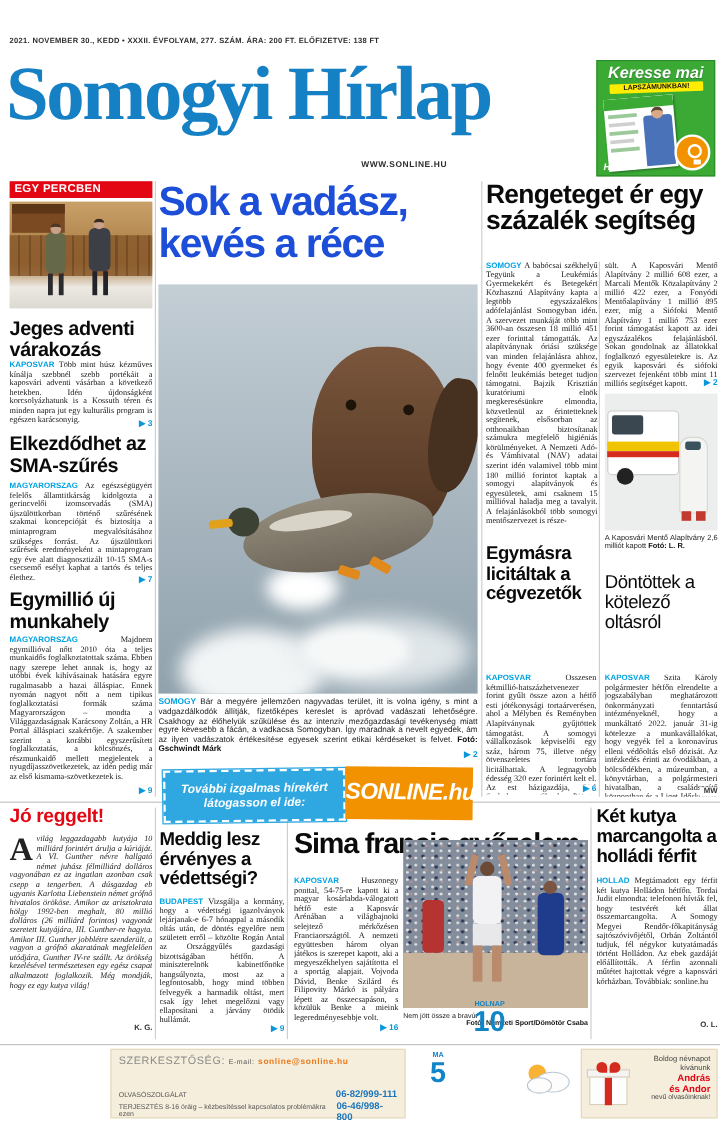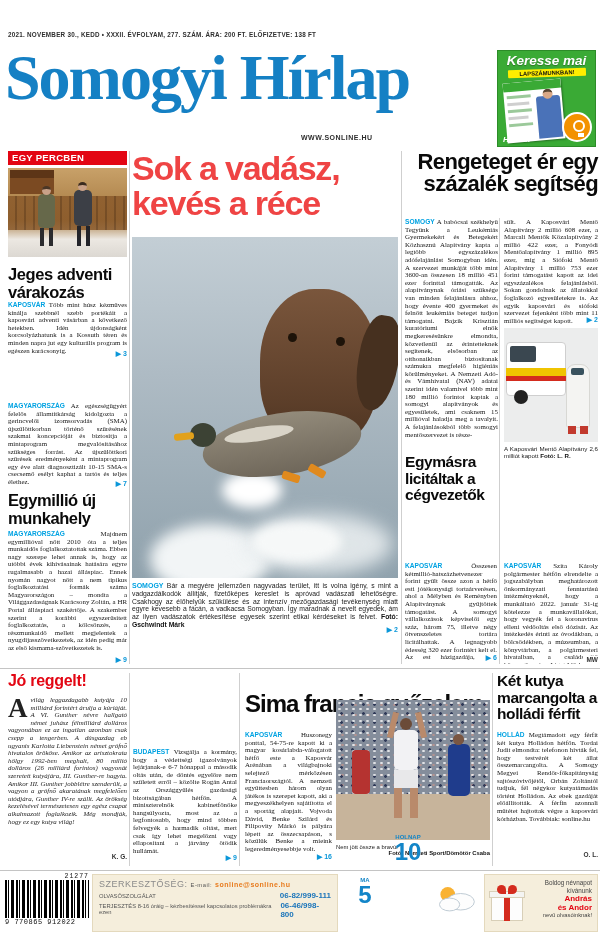--- a/index.html
+++ b/index.html
@@ -3,22 +3,22 @@
 <meta charset="utf-8">
 <style>
   * { margin:0; padding:0; box-sizing:border-box; }
   html,body { background:#e9e9e9; }
   .page { position:relative; width:600px; height:946px; background:#fff;
           font-family:"Liberation Sans",sans-serif; overflow:hidden; margin:0 auto;
           color:#111; }
   .abs { position:absolute; }
 
   
-  .h-xl { font-weight:bold; font-size:34px; line-height:35px; letter-spacing:-1.2px; color:#ef4444; }
-  .h-lg { font-weight:bold; font-size:22px; line-height:22px; letter-spacing:-0.6px; color:#0a0a0a;text-align:right; }
+  .h-xl { font-weight:bold; font-size:34px; line-height:35px; letter-spacing:-1.2px; color:#1d4ed8; }
+  .h-lg { font-weight:bold; font-size:22px; line-height:22px; letter-spacing:-0.6px; color:#0a0a0a; }
   .h-md { font-weight:bold; font-size:16.5px; line-height:17.5px; letter-spacing:-0.4px; color:#0a0a0a; }
   .h-sm { font-weight:bold; font-size:15.5px; line-height:16.5px; letter-spacing:-0.4px; color:#0a0a0a; }
   .h-light { font-weight:normal; }
   .kicker { font-weight:bold; font-size:12.5px; color:#2b2b2b; letter-spacing:-0.2px; }
 
   
   .bt { font-family:"Liberation Serif",serif; font-size:6.9px; line-height:7.6px;
         text-align:justify; color:#151515; overflow:hidden; }
   .loc { font-family:"Liberation Sans",sans-serif; font-weight:bold; font-size:6.6px; color:#00a2e2; }
   .pg  { position:absolute; right:0; bottom:0; font-family:"Liberation Sans",sans-serif;
@@ -138,20 +138,21 @@
     <div style="position:absolute;left:78px;top:58px;width:4px;height:20px;background:#23242a;"></div>
   </div>
 
   <div class="abs h-md" style="left:8px;top:266px;width:119px;">Jeges adventi várakozás</div>
   <div class="abs bt" style="left:8px;top:301px;width:119px;height:57px;">
     <span class="loc">KAPOSVÁR</span>
     <span>Több mint húsz kézműves kínálja szebbnél szebb portékáit a kaposvári adventi vásárban a következő hetekben. Idén újdonságként korcsolyázhatunk is a Kossuth téren és minden napra jut egy kulturális program is egészen karácsonyig.</span>
     <span class="pg">▶ 3</span>
   </div>
 
+  <div class="abs h-md" style="left:8px;top:362px;width:119px;">Elkezdődhet az SMA-szűrés</div>
   <div class="abs bt" style="left:8px;top:402px;width:119px;height:86px;">
     <span class="loc">MAGYARORSZÁG</span>
     <span>Az egészségügyért felelős államtitkárság kidolgozta a gerincvelői izomsorvadás (SMA) újszülöttkorban történő szűrésének szakmai koncepcióját és biztosítja a mintaprogram megvalósításához szükséges forrást. Az újszülöttkori szűrések eredményeként a mintaprogram egy éve alatt diagnosztizált 10-15 SMA-s csecsemő esélyt kaphat a tartós és teljes élethez.</span>
     <span class="pg">▶ 7</span>
   </div>
 
   <div class="abs h-md" style="left:8px;top:492px;width:119px;">Egymillió új munkahely</div>
   <div class="abs bt" style="left:8px;top:530px;width:119px;height:134px;">
     <span class="loc">MAGYARORSZÁG</span>
     <span>Majdnem egymillióval nőtt 2010 óta a teljes munkaidős foglalkoztatottak száma. Ebben nagy szerepe lehet annak is, hogy az utóbbi évek kihívásainak hatására egyre rugalmasabb a hazai álláspiac. Ennek nyomán nagyot nőtt a nem tipikus foglalkoztatási formák száma Magyarországon – mondta a Világgazdaságnak Karácsony Zoltán, a HR Portal álláspiaci szakértője. A szakember szerint a korábbi egyszerűsített foglalkoztatás, a kölcsönzés, a részmunkaidő mellett megjelentek a nyugdíjasszövetkezetek, az idén pedig már az első kismama-szövetkezetek is.</span>
@@ -177,20 +178,27 @@
     <div style="position:absolute;left:120px;bottom:16px;width:90px;height:40px;background:#f6f8f8;border-radius:50%;filter:blur(5px);"></div>
   </div>
 
   <div class="abs cap" style="left:132px;top:582px;width:266px;height:52px;position:absolute;">
     <span class="loc" style="font-size:7px;">SOMOGY</span>
     <span>Bár a megyére jellemzően nagyvadas terület, itt is volna igény, s mint a vadgazdálkodók állítják, fizetőképes kereslet is apróvad vadászati lehetőségre. Csakhogy az élőhelyük szűkülése és az intenzív mezőgazdasági tevékenység miatt egyre kevesebb a fácán, a vadkacsa Somogyban. Így maradnak a nevelt egyedek, ám az ilyen vadászatok értékesítése egyesek szerint etikai kérdéseket is felvet.</span>
     <span class="credit">Fotó: Gschwindt Márk</span>
     <span class="pg">▶ 2</span>
   </div>
 
+  <div class="abs" style="left:136px;top:639px;width:260px;height:48px;">
+    <div class="promo-blue">
+      <div>További izgalmas hírekért</div>
+      <div>látogasson el ide:</div>
+    </div>
+    <div class="promo-orange">SONLINE.hu</div>
+  </div>
 
   <div class="abs h-lg" style="left:405px;top:151px;width:193px;">Rengeteget ér egy százalék segítség</div>
 
   <div class="abs bt" style="left:405px;top:218px;width:93px;height:246px;">
     <span class="loc">SOMOGY</span>
     <span>A babócsai székhelyű Tegyünk a Leukémiás Gyermekekért és Betegekért Közhasznú Alapítvány kapta a legtöbb egyszázalékos adófelajánlást Somogyban idén. A szervezet munkáját több mint 3600-an összesen 18 millió 451 ezer forinttal támogatták. Az alapítványnak óriási szüksége van minden felajánlásra ahhoz, hogy évente 400 gyermeket és felnőtt leukémiás beteget tudjon támogatni. Bajzik Krisztián kuratóriumi elnök megkeresésünkre elmondta, közvetlenül az érintetteknek segítenek, elsősorban az otthonaikban biztosítanak számukra megfelelő higiéniás körülményeket. A Nemzeti Adó- és Vámhivatal (NAV) adatai szerint idén valamivel több mint 180 millió forintot kaptak a somogyi alapítványok és egyesületek, ami csaknem 15 millióval haladja meg a tavalyit. A felajánlásokból több somogyi mentőszervezet is része-</span>
   </div>
   <div class="abs bt" style="left:504px;top:218px;width:94px;height:106px;">
     <span>sült. A Kaposvári Mentő Alapítvány 2 millió 608 ezer, a Marcali Mentők Közalapítvány 2 millió 422 ezer, a Fonyódi Mentőalapítvány 1 millió 895 ezer, míg a Siófoki Mentő Alapítvány 1 millió 753 ezer forint támogatást kapott az idei egyszázalékos felajánlásból. Sokan gondolnak az állatokkal foglalkozó egyesületekre is. Az egyik kaposvári és siófoki szervezet fejenként több mint 11 milliós segítséget kapott.</span>
     <span class="pg">▶ 2</span>
@@ -212,32 +220,34 @@
     <span class="credit">Fotó: L. R.</span>
   </div>
 
   <div class="abs h-sm" style="left:405px;top:454px;width:92px;">Egymásra licitáltak a cégvezetők</div>
   <div class="abs bt" style="left:405px;top:562px;width:92px;height:100px;">
     <span class="loc">KAPOSVÁR</span>
     <span>Összesen kétmillió-hatszázhetvenezer forint gyűlt össze azon a hétfő esti jótékonysági tortaárverésen, ahol a Mélyben és Reményben Alapítványnak gyűjtöttek támogatást. A somogyi vállalkozások képviselői egy száz, három 75, illetve négy ötvenszeletes tortára licitálhattak. A legnagyobb édesség 320 ezer forintért kelt el. Az est házigazdája, Ojtó Szabolcs, a Slendy Pékség marketingvezetője vezette az árverést.</span>
     <span class="pg">▶ 6</span>
   </div>
 
+  <div class="abs h-sm h-light" style="left:504px;top:478px;width:94px;">Döntöttek a kötelező oltásról</div>
   <div class="abs bt" style="left:504px;top:562px;width:94px;height:102px;">
     <span class="loc">KAPOSVÁR</span>
     <span>Szita Károly polgármester hétfőn elrendelte a jogszabályban meghatározott önkormányzati fenntartású intézményeknél, hogy a munkáltató 2022. január 31-ig kötelezze a munkavállalókat, hogy vegyék fel a koronavírus elleni védőoltás első dózisát. Az intézkedés érinti az óvodákban, a bölcsődékben, a múzeumban, a könyvtárban, a polgármesteri hivatalban, a családsegítő központban és a Liget Időskorúak Otthonában dolgozókat is.</span>
     <span class="sig">MW</span>
   </div>
 
   <div class="abs gm-title" style="left:8px;top:672px;">Jó reggelt!</div>
   <div class="abs gm-body" style="left:8px;top:696px;width:119px;height:164px;">A világ leggazdagabb kutyája 10 milliárd forintért árulja a kúriáját. A VI. Gunther névre hallgató német juhász félmilliárd dolláros vagyonában ez az ingatlan azonban csak csepp a tengerben. A dúsgazdag eb ugyanis Karlotta Liebenstein német grófnő hivatalos örököse. Amikor az arisztokrata hölgy 1992-ben meghalt, 80 millió dolláros (26 milliárd forintos) vagyonát szeretett kutyájára, III. Gunther-re hagyta. Amikor III. Gunther jobblétre szenderült, a vagyon a grófnő akaratának megfelelően utódjára, Gunther IV-re szállt. Az örökség kezelésével természetesen egy egész csapat alkalmazott foglalkozik. Még mondják, hogy ez egy kutya világ!</div>
   <div class="abs" style="left:8px;top:696px;width:119px;height:164px;pointer-events:none;">
     <span class="sig">K. G.</span>
   </div>
 
+  <div class="abs h-sm" style="left:133px;top:692px;width:104px;">Meddig lesz érvényes a védettségi?</div>
   <div class="abs bt" style="left:133px;top:748px;width:104px;height:114px;">
     <span class="loc">BUDAPEST</span>
     <span>Vizsgálja a kormány, hogy a védettségi igazolványok lejárjanak-e 6-7 hónappal a második oltás után, de döntés egyelőre nem született erről – közölte Rogán Antal az Országgyűlés gazdasági bizottságában hétfőn. A miniszterelnök kabinetfőnöke hangsúlyozta, most az a legfontosabb, hogy mind többen felvegyék a harmadik oltást, mert csak így lehet megelőzni vagy ellaposítani a járvány ötödik hullámát.</span>
     <span class="pg">▶ 9</span>
   </div>
 
   <div class="abs" style="left:245px;top:690px;width:245px;font-weight:bold;font-size:24px;letter-spacing:-1px;color:#0a0a0a;">Sima francia győzelem</div>
   <div class="abs bt" style="left:245px;top:731px;width:87px;height:130px;">
     <span class="loc">KAPOSVÁR</span>
     <span>Huszonegy ponttal, 54-75-re kapott ki a magyar kosárlabda-válogatott hétfő este a Kaposvár Arénában a világbajnoki selejtező mérkőzésen Franciaországtól. A nemzeti együttesben három olyan játékos is szerepet kapott, aki a megyeszékhelyen sajátította el a sportág alapjait. Vojvoda Dávid, Benke Szilárd és Filipovity Márkó is pályára lépett az összecsapáson, s közülük Benke a mieink legeredményesebbje volt.</span>
@@ -263,33 +273,28 @@
     <span class="credit" style="float:right;">Fotó: Nemzeti Sport/Dömötör Csaba</span>
   </div>
 
   <div class="abs h-sm" style="left:497px;top:673px;width:101px;">Két kutya marcangolta a holládi férfit</div>
   <div class="abs bt" style="left:497px;top:731px;width:101px;height:128px;">
     <span class="loc">HOLLÁD</span>
     <span>Megtámadott egy férfit két kutya Holládon hétfőn. Tordai Judit elmondta: telefonon hívták fel, hogy testvérét két állat összemarcangolta. A Somogy Megyei Rendőr-főkapitányság sajtószóvivőjétől, Orbán Zoltántól tudjuk, fél négykor kutyatámadás történt Holládon. Az ebek gazdáját előállították. A férfin azonnali műtétet hajtottak végre a kaposvári kórházban. Továbbiak: sonline.hu</span>
     <span class="sig">O. L.</span>
   </div>
 
-  <div class="abs" style="left:5px;top:873px;width:84px;height:62px;">
-    <div class="mono" style="text-align:right;font-size:6.5px;letter-spacing:1px;">21277</div>
-    <div class="barcode-bars" style="width:84px;height:38px;"></div>
-    <div class="mono" style="font-size:7px;letter-spacing:0.5px;">9 770865 912022</div>
-  </div>
 
   <div class="abs cream" style="left:92px;top:874px;width:246px;height:58px;padding:4px 6px;">
     <div style="font-size:9px;color:#8a8a8a;letter-spacing:0.5px;">
       <span>SZERKESZTŐSÉG:</span>
       <span class="f-label">E-mail:</span>
       <span style="font-size:7px;font-weight:bold;color:#e87b1e;">sonline@sonline.hu</span>
     </div>
-    <div style="display:flex;justify-content:space-between;align-items:baseline;margin-top:2px;">
+    <div style="display:flex;justify-content:space-between;align-items:baseline;margin-top:18px;">
       <span class="f-label">OLVASÓSZOLGÁLAT</span>
       <span class="f-phone">06-82/999-111</span>
     </div>
     <div style="display:flex;justify-content:space-between;align-items:baseline;margin-top:1px;">
       <span class="f-label">TERJESZTÉS 8-16 óráig – kézbesítéssel kapcsolatos problémákra ezen</span>
       <span class="f-phone">06-46/998-800</span>
     </div>
   </div>
 
   <div class="abs" style="left:348px;top:877px;width:34px;">

